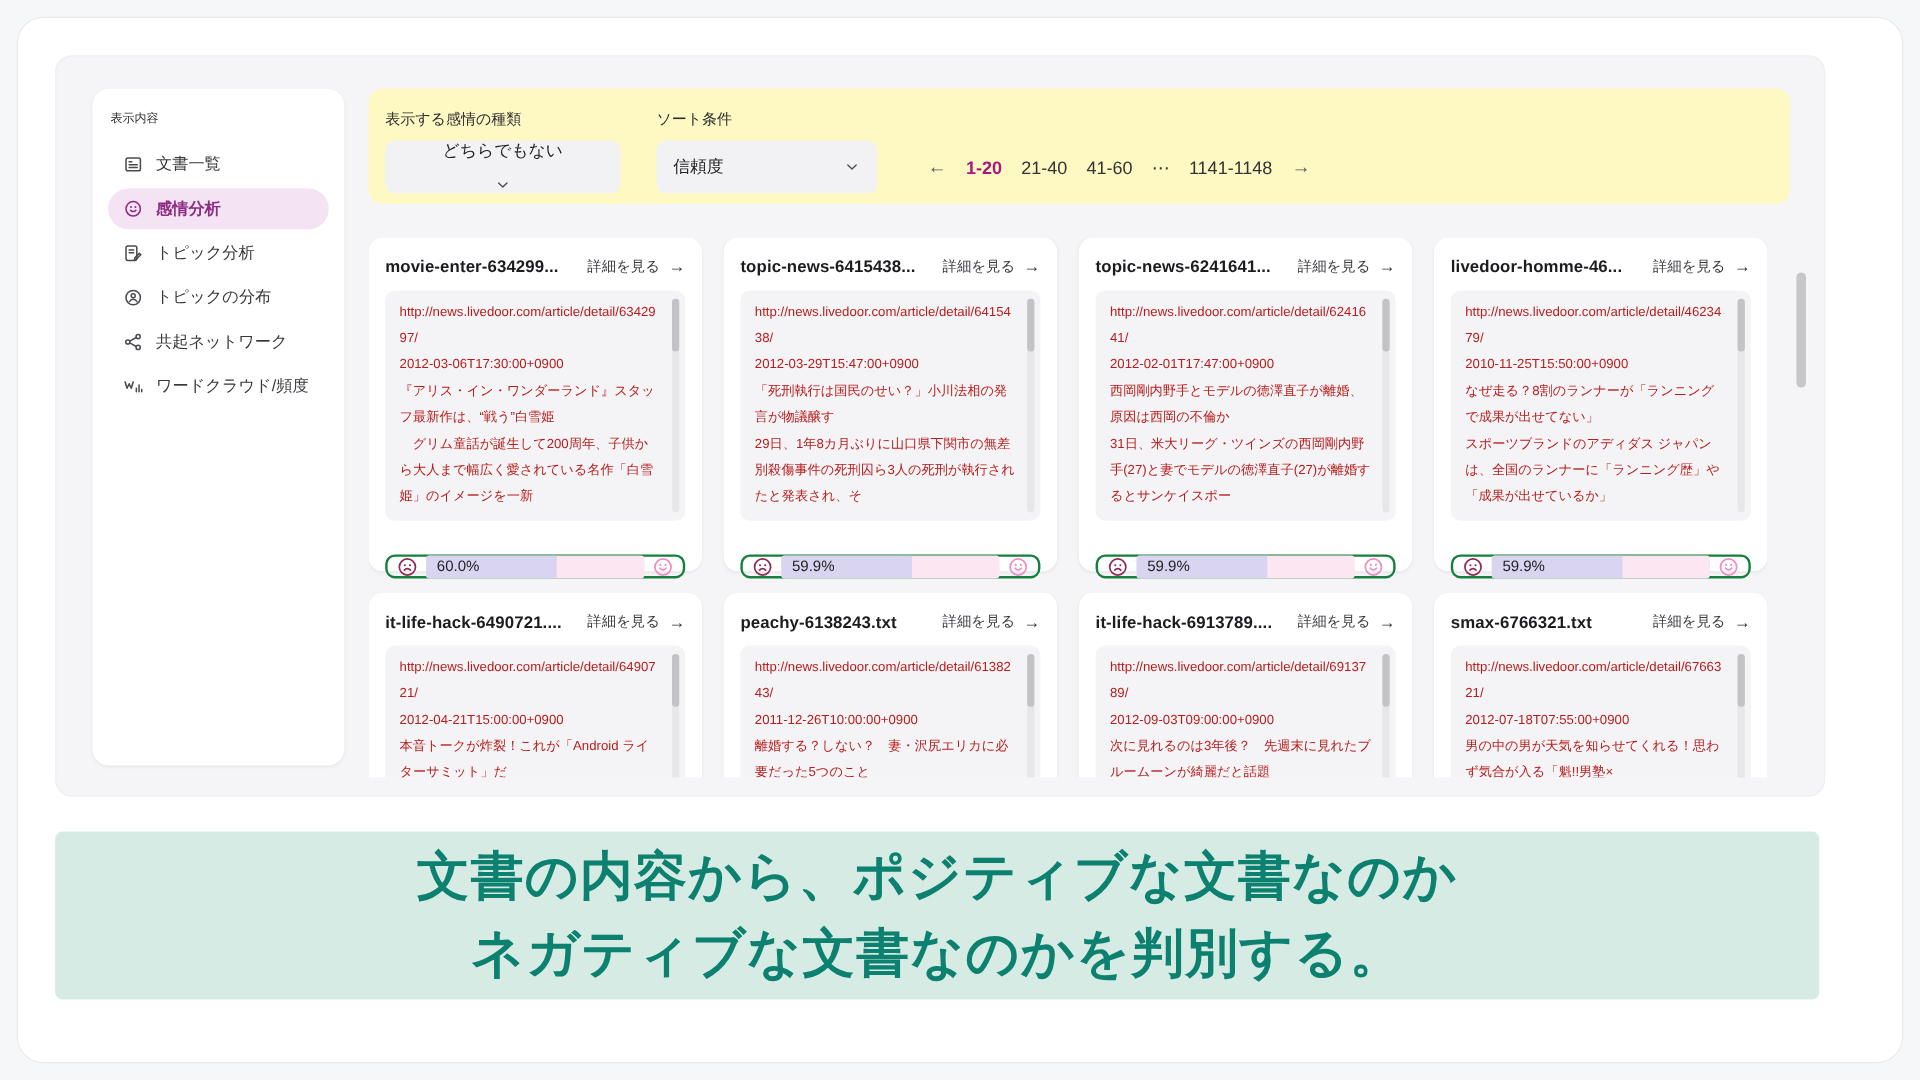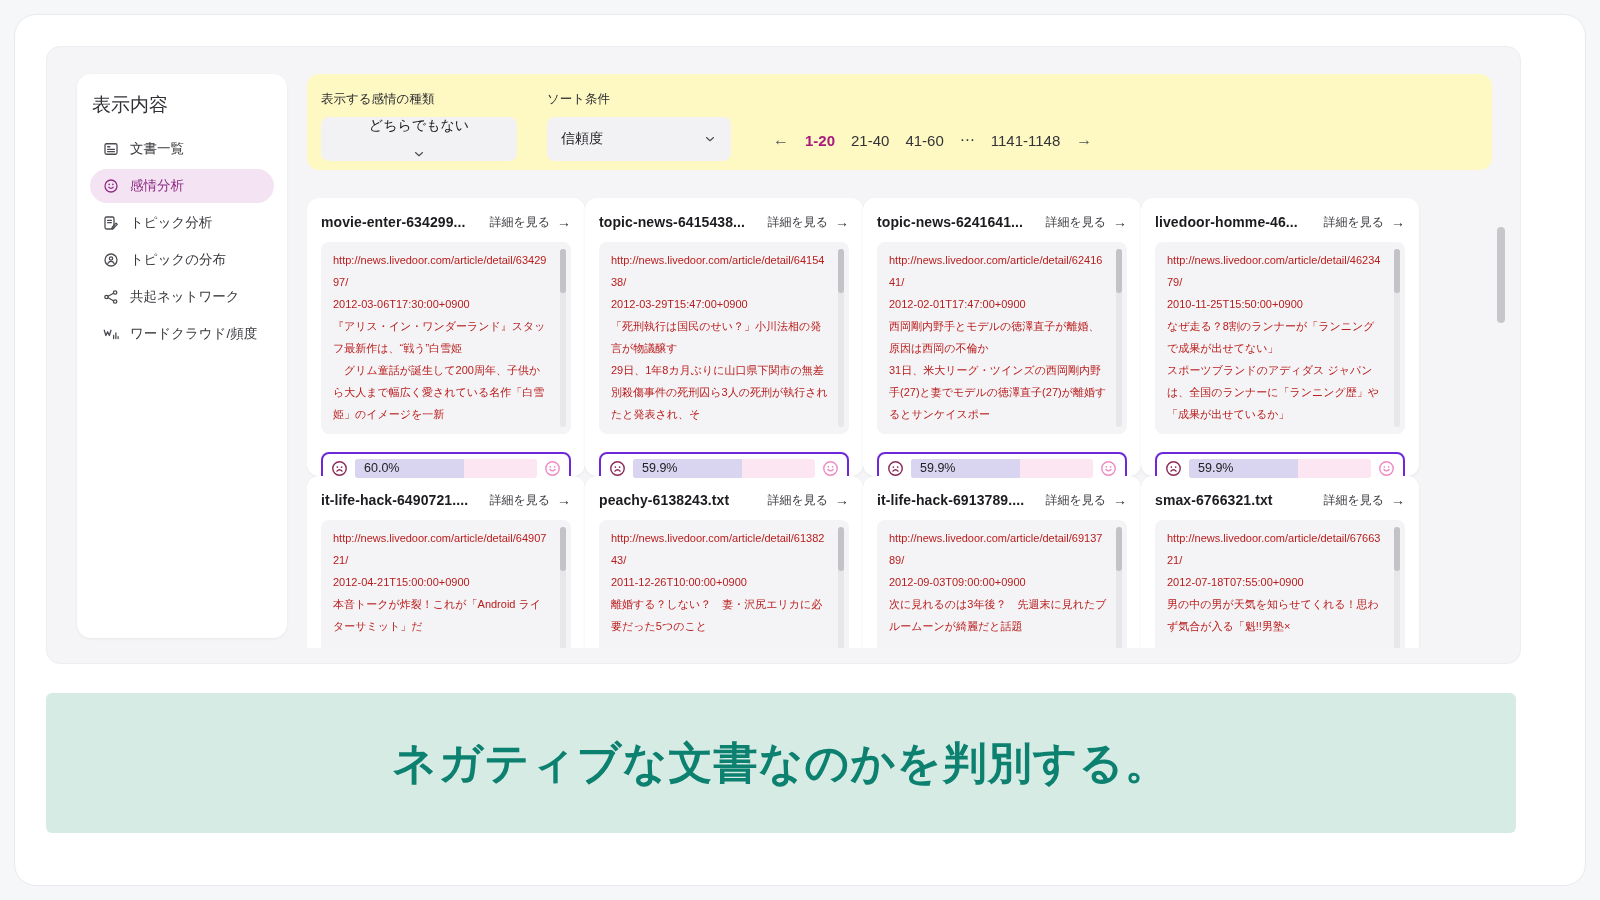--- a/index.html
+++ b/index.html
@@ -2,53 +2,53 @@
 <html><head>
 <meta charset="utf-8">
 <style>
   * { margin:0; padding:0; box-sizing:border-box; }
   html,body { width:1600px; height:900px; background:#f6f7f9; font-family:"Liberation Sans","DejaVu Sans",sans-serif; overflow:hidden; }
   .app-card { position:absolute; left:14px; top:14px; width:1572px; height:872px; background:#ffffff; border:1px solid #e8eaed; border-radius:22px; }
   .panel { position:absolute; left:31px; top:31px; width:1475px; height:618px; background:#f5f5f7; border:1px solid #eceef1; border-radius:14px; }
 
   
   .sidebar { position:absolute; left:30px; top:27px; width:210px; height:564px; background:#ffffff; border-radius:14px; box-shadow:0 1px 3px rgba(25,25,45,0.06); padding:16px 13px; }
-  .sb-header { font-size:19px; color:#2f2f34; margin:2px 0 14px 2px; }
+  .sb-header { font-size:10px; color:#2f2f34; margin:2px 0 14px 2px; }
   .sb-item { display:flex; align-items:center; gap:10px; padding:8px 12px; border-radius:18px; font-size:13.5px; color:#37373c; margin-bottom:3px; cursor:pointer; }
   .sb-item .sb-icon { width:18px; height:18px; color:#4a4a50; flex:none; display:flex; }
-  .sb-item.active { background:#f4e3f2; color:#8d2b84; }
+  .sb-item.active { background:#f4e3f2; color:#8d2b84;font-weight:bold; }
   .sb-item.active .sb-icon { color:#8d2b84; }
   .sb-icon svg { width:18px; height:18px; }
 
   
   .toolbar { position:absolute; left:260px; top:27px; width:1185px; height:96px; background:#fef9c3; border-radius:12px; display:flex; align-items:flex-start; padding:17px 14px 0 14px; }
   .filter-group { margin-right:30px; }
   .filter-label { font-size:12.5px; color:#2b2b30; margin-bottom:9px; }
   .dropdown { height:44px; background:#f2f2f4; border-radius:8px; display:flex; align-items:center; justify-content:space-between; padding:0 14px; font-size:14px; color:#222226; cursor:pointer; }
   .dropdown.w1 { width:196px;flex-direction:column; }
   .dropdown.w2 { width:184px; }
   .chev svg { width:14px; height:14px; color:#4c4c52; display:block; }
   .pagination { display:flex; align-items:center; gap:16px; margin-top:40px; margin-left:12px; font-size:15px; color:#333338; }
   .pg { cursor:pointer; }
   .pg.active { color:#a8187e; font-weight:bold; }
   .pg-arrow { color:#55555b; font-size:16px; cursor:pointer; }
   .pg-ellipsis { color:#333338; }
 
   
-  .grid { position:absolute; left:260px; top:151px; width:1166px; height:450px; overflow:hidden; display:flex; flex-wrap:wrap; gap:0; align-content:flex-start; }
+  .grid { position:absolute; left:260px; top:151px; width:1166px; height:450px; overflow:hidden; display:flex; flex-wrap:wrap; gap:18px; align-content:flex-start;justify-content:flex-end; }
   .card { width:278px; height:278px; background:#ffffff; border-radius:12px; box-shadow:0 1px 3px rgba(25,25,45,0.06); padding:12px 14px; }
   .card-head { display:flex; align-items:center; justify-content:space-between; height:24px; }
   .card-title { font-size:14px; font-weight:bold; color:#1c1c20; letter-spacing:.1px; }
   .detail-link { display:flex; align-items:center; gap:7px; font-size:12px; color:#3a3a40; cursor:pointer; white-space:nowrap; }
   .detail-link .arrow { font-size:14px; color:#333; }
   .card-content { position:relative; margin-top:8px; height:192px; background:#f4f4f6; border-radius:8px; padding:7px 20px 7px 12px; overflow:hidden; }
   .content-text { font-size:11px; line-height:22px; color:#b91c1c; white-space:pre-wrap; word-break:break-all; }
   .content-track { position:absolute; right:5px; top:7px; bottom:7px; width:6px; background:#e7e7ea; border-radius:3px; }
   .content-thumb { position:absolute; right:0; top:0; width:6px; height:44px; background:#c2c2c7; border-radius:3px; }
-  .sentiment { margin-top:18px; height:32px; border:2px solid #6d28d9; border-radius:8px; display:flex; align-items:center; gap:6px; padding:0 7px; }
+  .sentiment { margin-top:28px; height:20px; border:2px solid #15803d; border-radius:8px; display:flex; align-items:center; gap:6px; padding:0 7px; }
   .face { width:19px; height:19px; flex:none; display:flex; }
   .face svg { width:19px; height:19px; }
   .face.sad { color:#8d2b56; }
   .face.happy { color:#ef8cc2; }
   .bar { position:relative; flex:1; height:19px; border-radius:3px; background:#fbe6f2; overflow:hidden; }
   .bar-fill { height:100%; width:0; background:#d9d4ef; }
   .score { position:absolute; left:9px; top:50%; transform:translateY(-50%); font-size:12.5px; font-weight:500; color:#222226; }
 
   .main-scrollbar { position:absolute; right:15px; top:180px; width:8px; height:96px; background:#c6c6cb; border-radius:4px; cursor:pointer; }
 
@@ -397,16 +397,17 @@
             </div>
         </div>
       </div>
 
     </div>
 
     <div class="main-scrollbar"></div>
   </div>
 
   <div class="banner">
+    <div class="banner-line">文書の内容から、ポジティブな文書なのか</div>
     <div class="banner-line">ネガティブな文書なのかを判別する。</div>
   </div>
 
 </div>
 
 </body></html>

